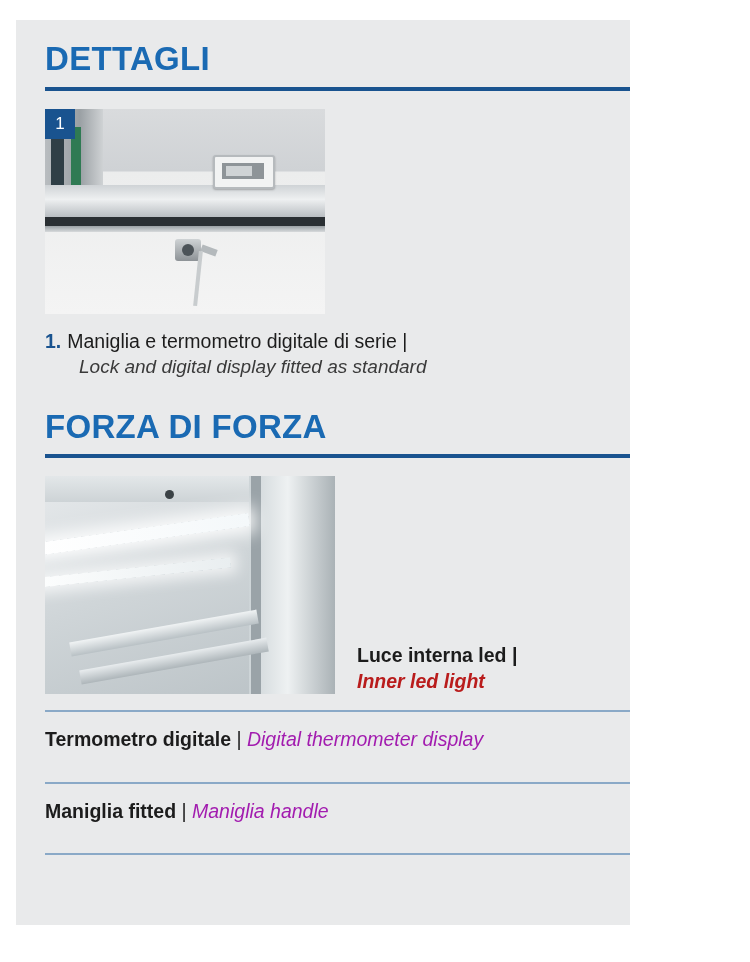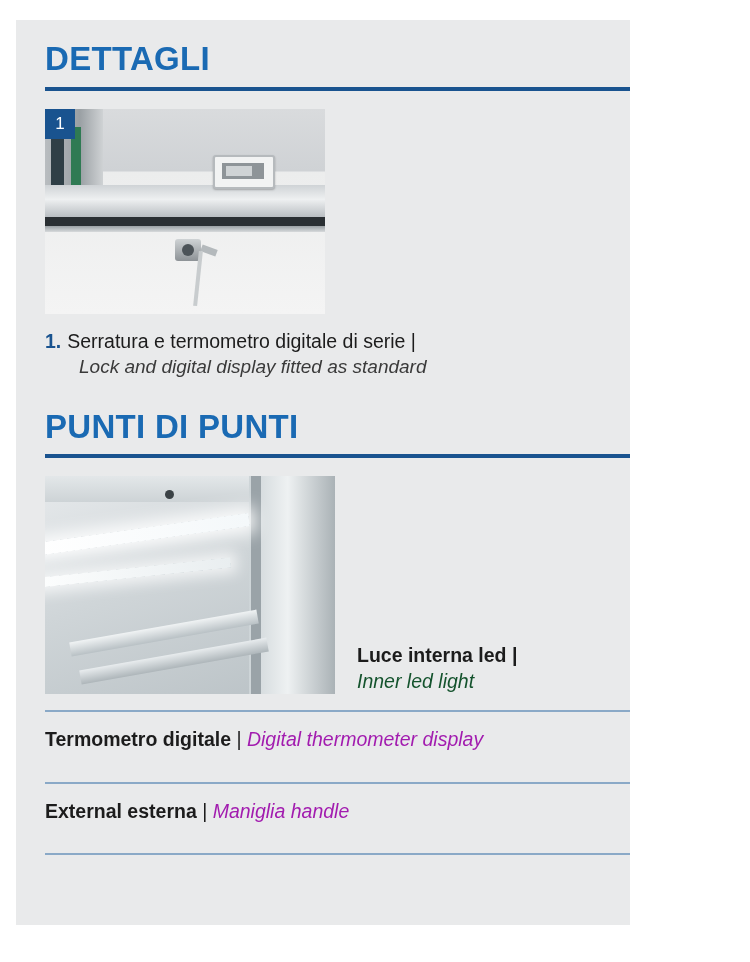--- a/index.html
+++ b/index.html
@@ -231,21 +231,21 @@
     border-radius: 50%; background: #3b4246;
   }
 
   .strength-text {
     padding: 68px 0 0 22px;
     font-size: 19.5px;
     color: #1c1c1c;
     line-height: 1.35;
   }
   .strength-text b { font-weight: bold; }
-  .strength-text .it { font-style: italic; color: #14532d; }
+  .strength-text .it { font-style: italic; color: #b91c1c; font-weight: bold; }
 
   .rule-thin {
     height: 2px;
     background: #8aa9c7;
     width: 585px;
     margin: 16px 0 0 0;
   }
   .feature {
     font-size: 19.5px;
     color: #1c1c1c;
@@ -277,27 +277,27 @@
         <div class="ph1-display-screen"></div>
       </div>
       <div class="ph1-lock"></div>
       <div class="ph1-lock-core"></div>
       <div class="ph1-key2"></div>
       <div class="ph1-key"></div>
       <div class="photo-badge">1</div>
     </div>
 
     <p class="caption">
-      <span class="num">1.</span><span>Serratura e termometro digitale di serie |</span>
+      <span class="num">1.</span><span>Maniglia e termometro digitale di serie |</span>
       <span class="caption-line2">Lock and digital display fitted as standard</span>
     </p>
 
     <div class="gap-lg"></div>
 
-    <h1 class="section-title">PUNTI DI PUNTI</h1>
+    <h1 class="section-title">FORZA DI FORZA</h1>
     <div class="rule-thick"></div>
 
     <div class="strength-top">
       <div class="photo2-wrap">
         <div class="ph2-bg"></div>
         <div class="ph2-top"></div>
         <div class="ph2-dot"></div>
         <div class="ph2-side"></div>
         <div class="ph2-door-edge"></div>
         <div class="ph2-led1"></div>
@@ -315,21 +315,21 @@
 
     <div class="feature">
       <b>Termometro digitale</b>
       <span>|</span>
       <span class="it">Digital thermometer display</span>
     </div>
 
     <div class="rule-thin"></div>
 
     <div class="feature">
-      <b>External esterna</b>
+      <b>Maniglia fitted</b>
       <span>|</span>
       <span class="it">Maniglia handle</span>
     </div>
 
     <div class="rule-thin"></div>
 
   </div>
 </div>
 
 </body></html>

